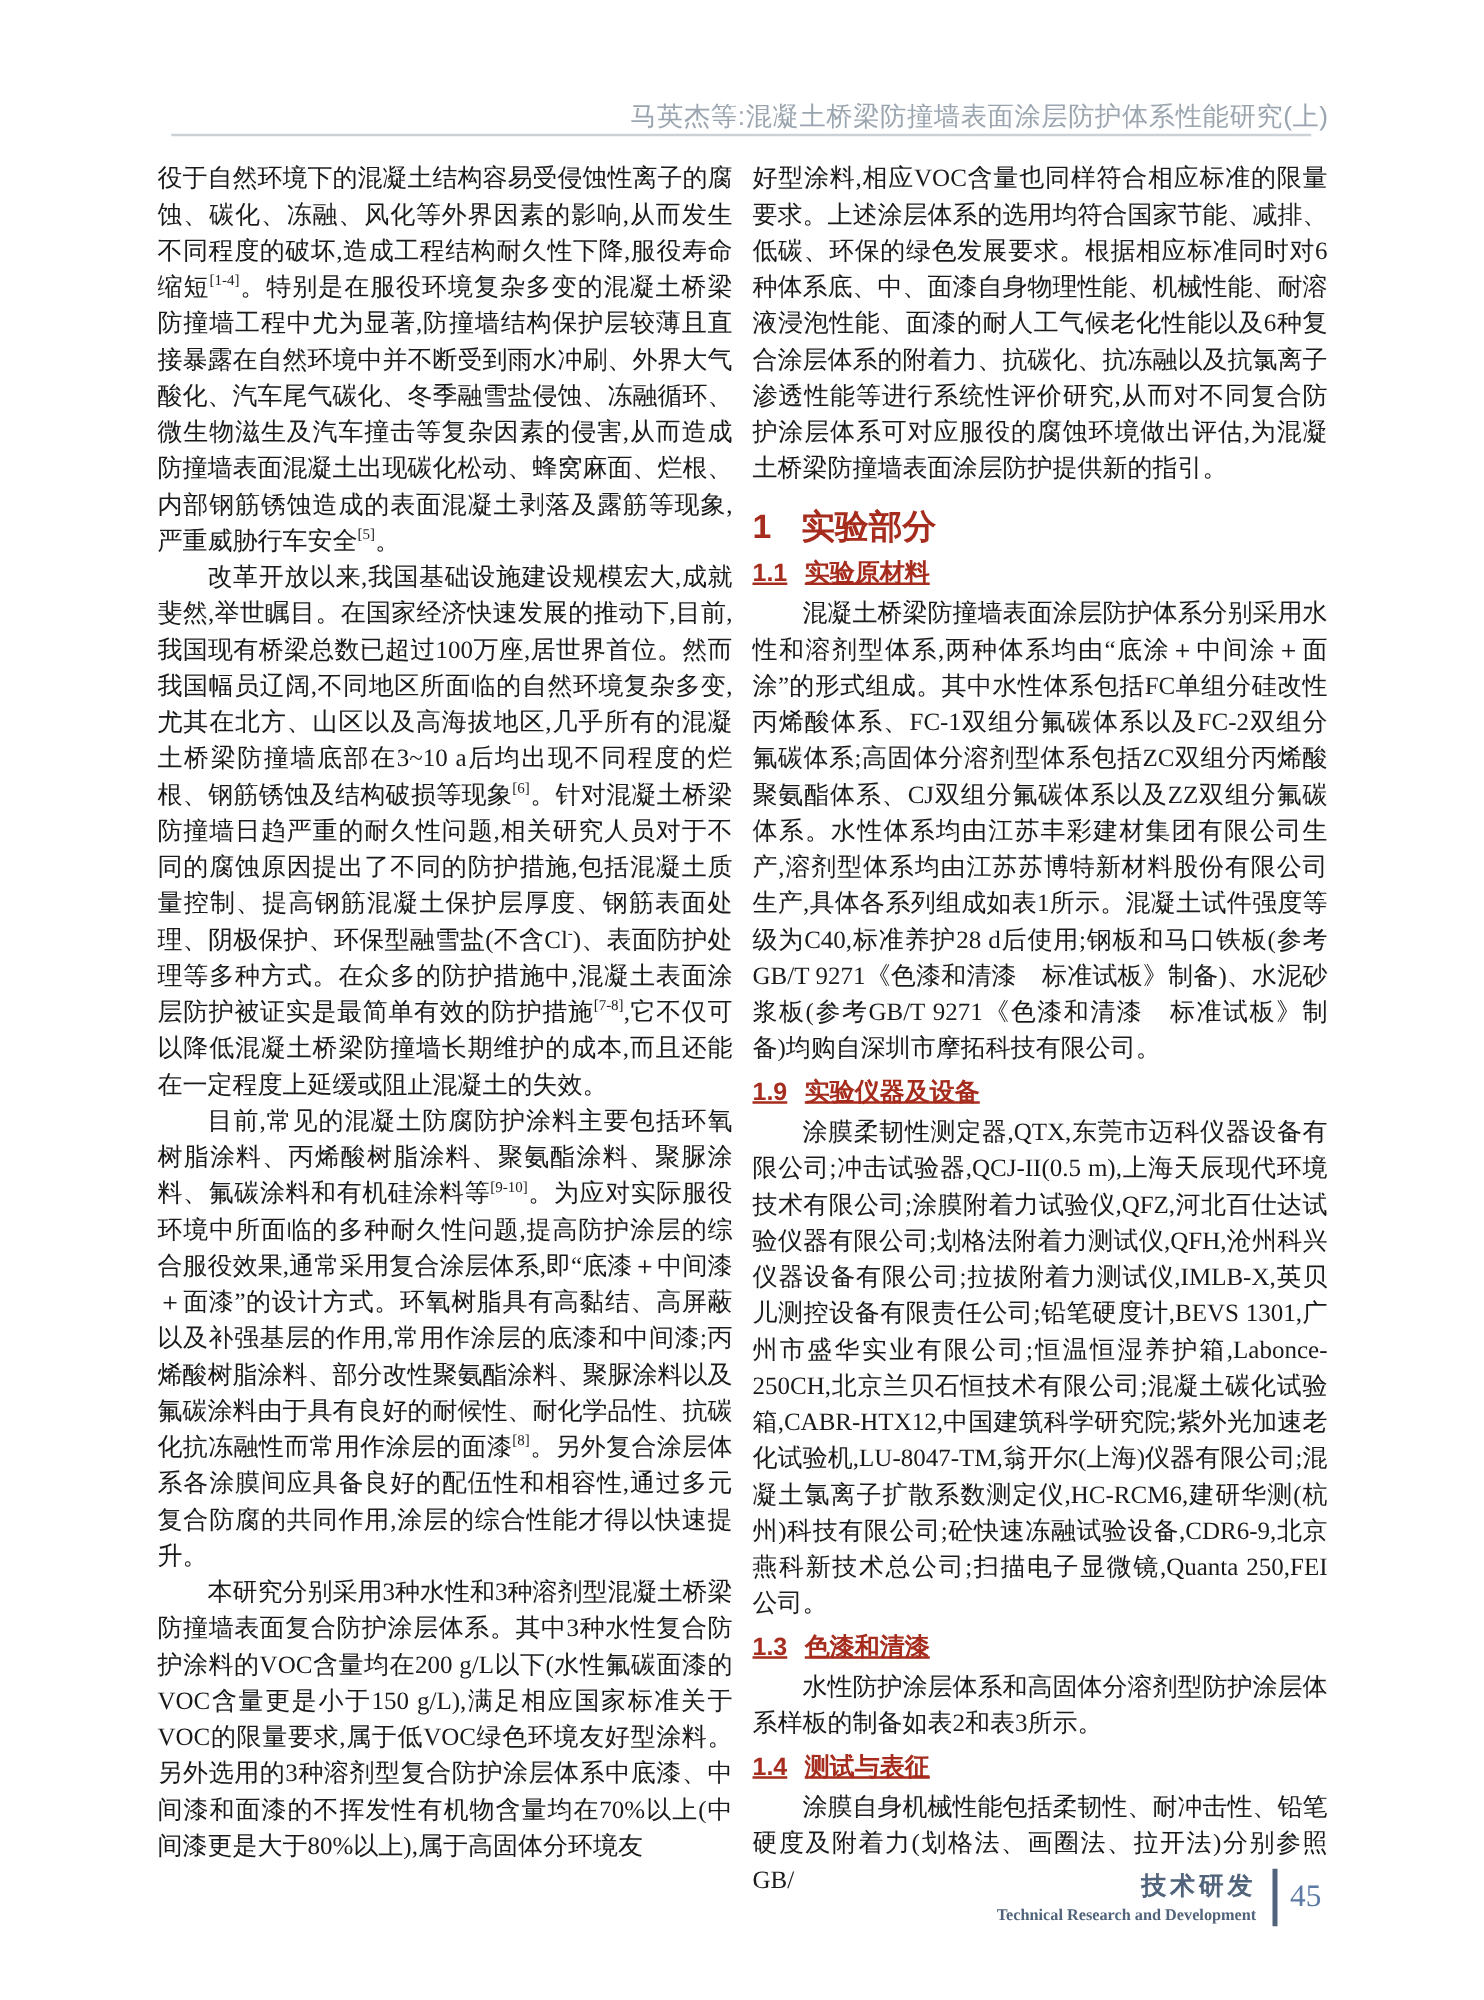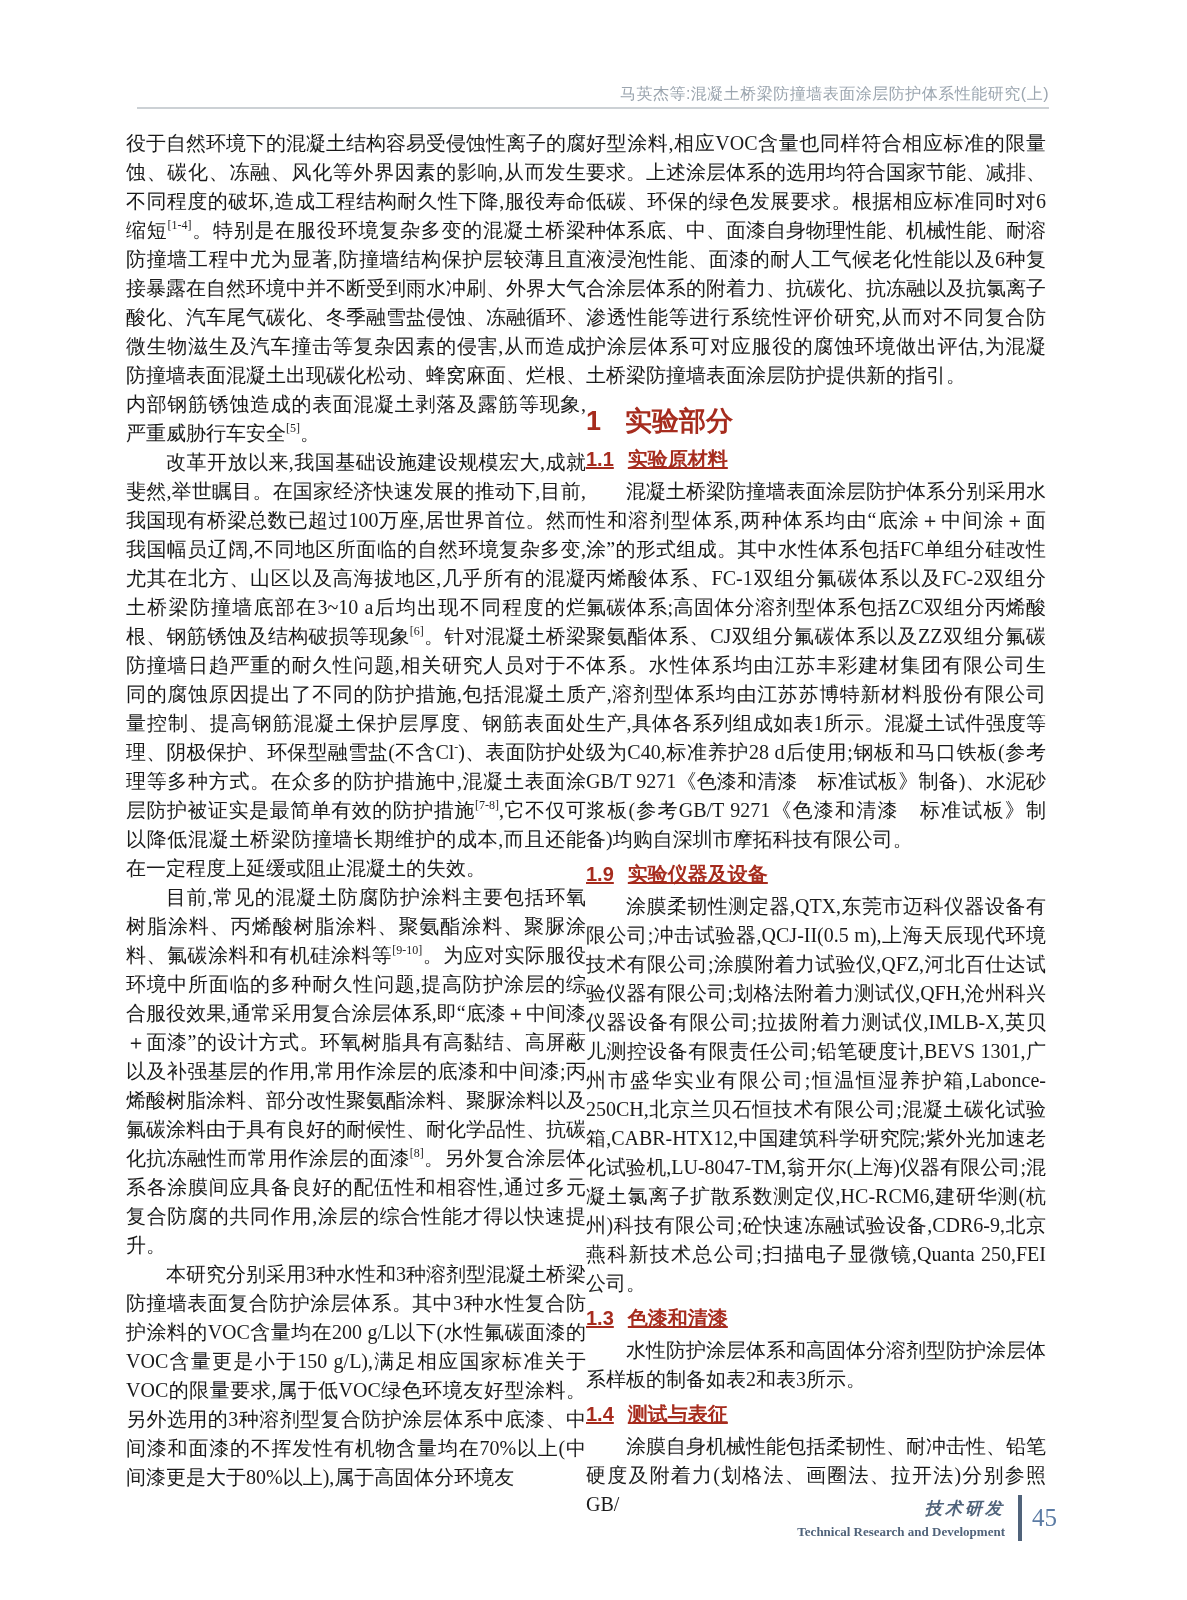--- a/index.html
+++ b/index.html
@@ -13,35 +13,35 @@
   html,body{margin:0;padding:0;background:#ffffff;}
   .page{
     position:relative;
     width:1187px;height:1600px;
     background:#ffffff;
     font-family:"Liberation Serif","DejaVu Serif",serif;
     overflow:hidden;
   }
   
   .running-title{
-    position:absolute;top:84px;left:137px;width:912px;
+    position:absolute;top:84px;left:151px;width:912px;
     text-align:right;
     font-family:"Liberation Sans","DejaVu Sans",sans-serif;
-    font-size:16px;line-height:20px;
+    font-size:21px;line-height:20px;
     color:var(--header-gray);
     letter-spacing:0.5px;
   }
   .head-rule{
     position:absolute;top:107px;left:137px;width:912px;height:2px;
     background:var(--rule-gray);
   }
   
   .columns{
     position:absolute;top:129px;left:126px;width:936px;
-    display:flex;
+    display:flex;gap:16px;
   }
   .col{width:460px;}
   p.body-p{
     margin:0;
     font-size:20px;line-height:29px;
     text-align:justify;
     color:var(--body-ink);
     text-indent:2em;
     word-break:break-word;
   }
@@ -67,24 +67,23 @@
   h3.sec .num{margin-right:14px;}
   
   .footer{
     position:absolute;top:1495px;right:130px;
     display:flex;align-items:center;
   }
   .footer-text{text-align:right;}
   .f-cn{
     font-family:"Liberation Sans","DejaVu Sans",sans-serif;
     font-weight:bold;
-    font-size:17px;line-height:26px;
+    font-size:20px;line-height:26px;
     letter-spacing:3px;
     color:var(--footer-slate);
-    font-style:italic;
   }
   .f-en{
     font-family:"Liberation Serif","DejaVu Serif",serif;
     font-weight:bold;
     font-size:13px;line-height:16px;
     color:var(--footer-slate);
     margin-top:2px;
   }
   .f-bar{
     width:4px;height:46px;

